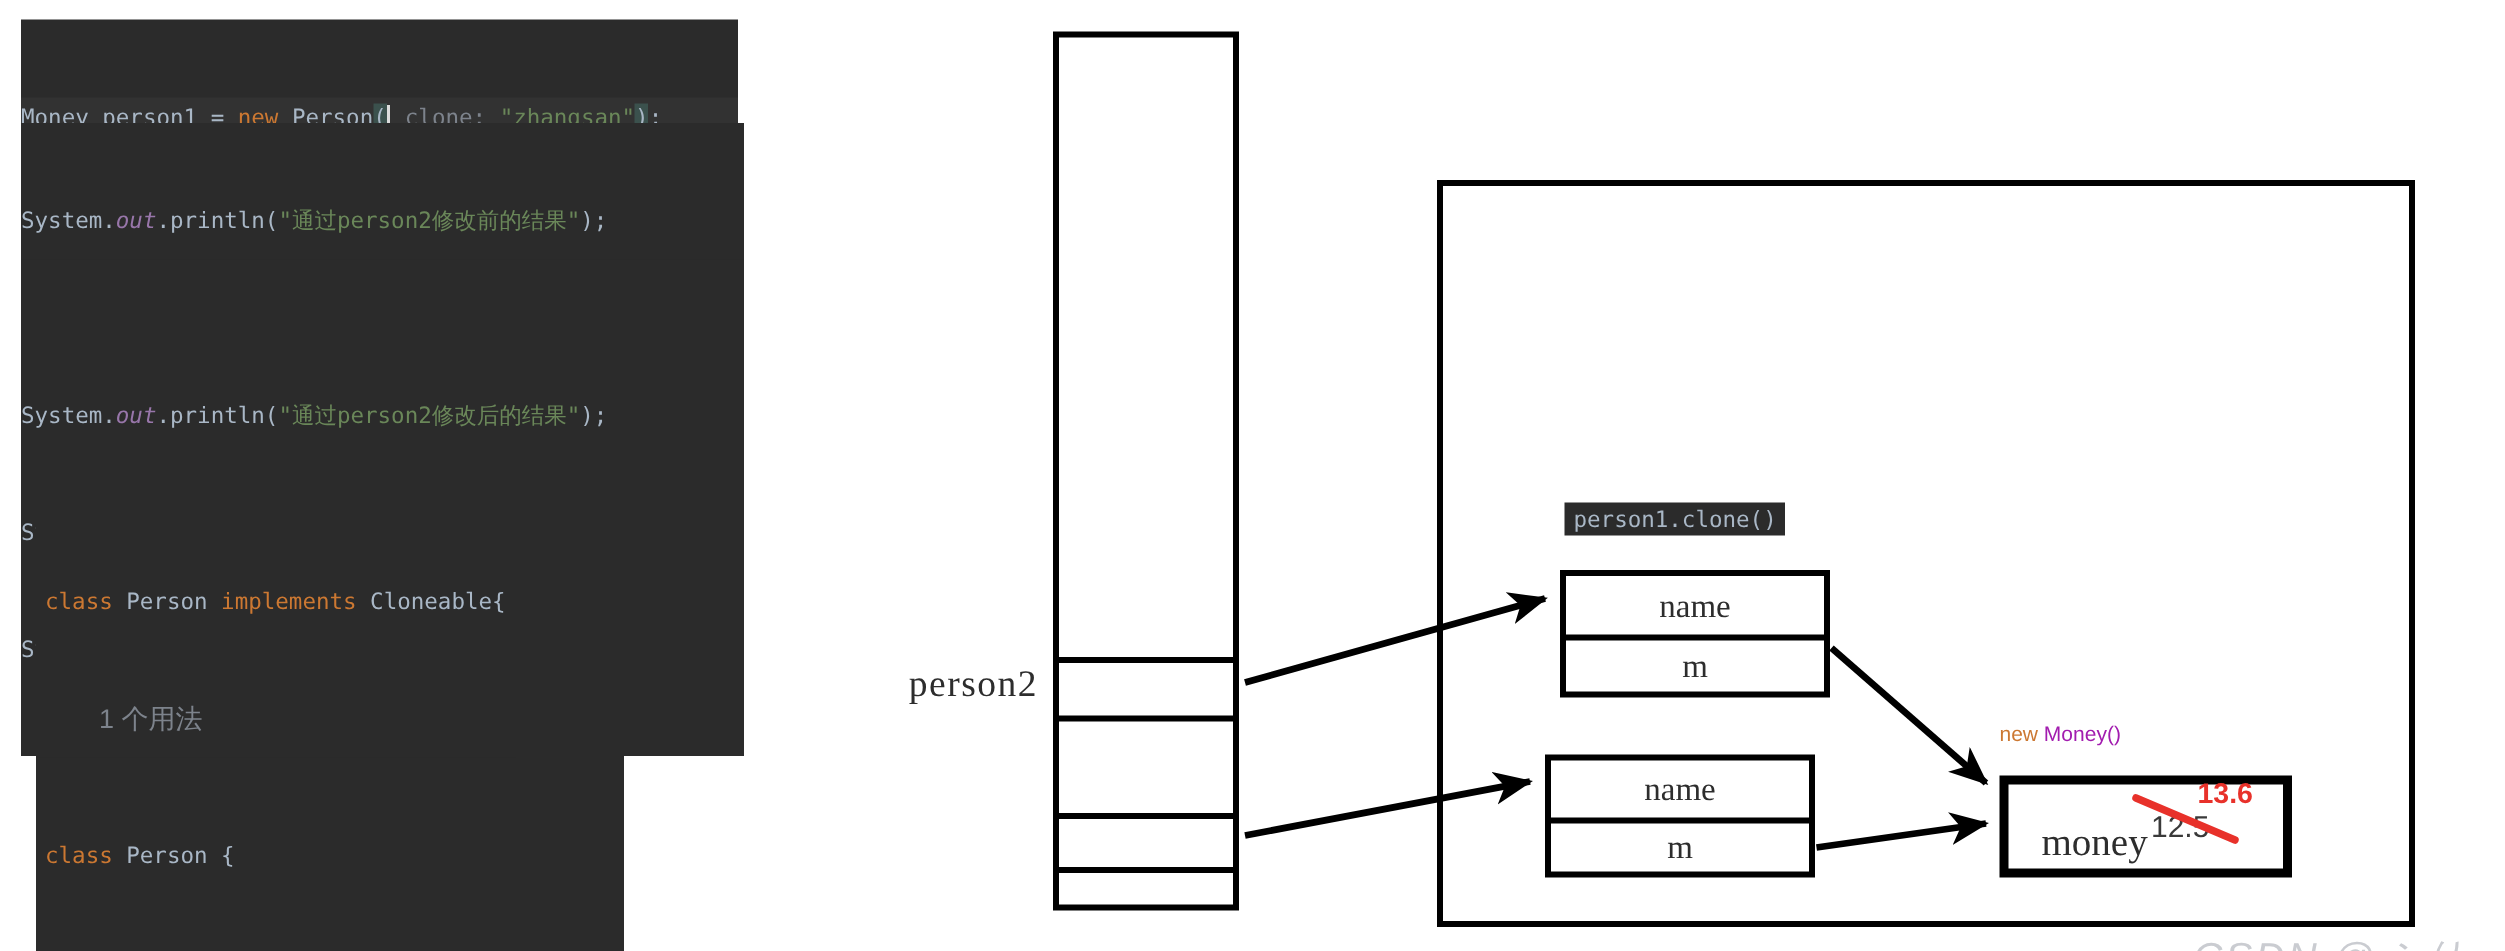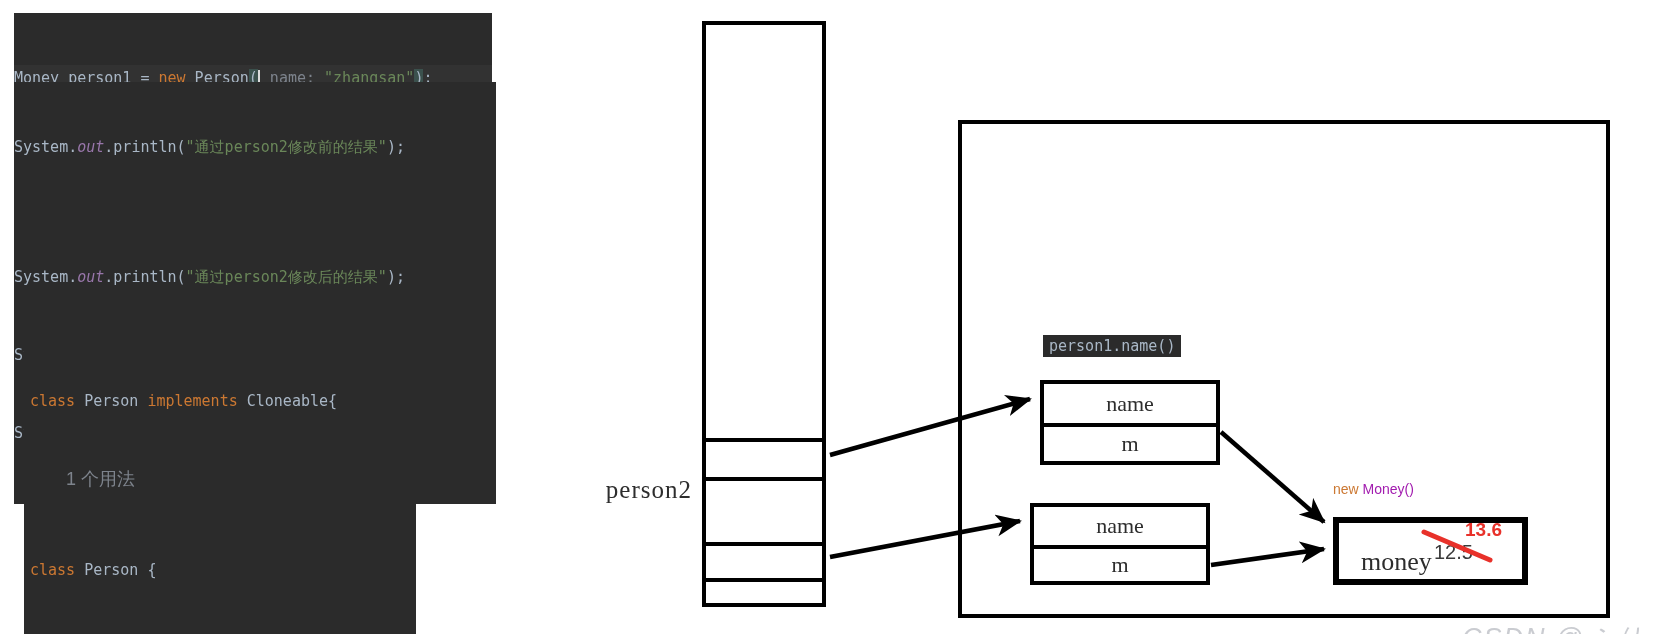--- a/index.html
+++ b/index.html
@@ -26,21 +26,21 @@
   .tok-brace{background:#3b514d;}
   .tok-pale{color:#a21caf;}
   .tok-caret{display:inline-block;width:2px;height:17px;background:#dcdcdc;vertical-align:text-bottom;margin:0 1px 0 0;}
 
   
   .stack-box{position:absolute;left:702px;top:21px;width:116px;height:578px;border:4px solid #000;background:#fff;}
   .stack-line{position:absolute;left:0;right:0;height:4px;background:#000;}
   .stack-label{
     position:absolute;width:152px;text-align:right;
     font-family:"Liberation Serif","DejaVu Serif",serif;
-    font-size:25px;color:#2d2d2d;letter-spacing:1px;margin-top:33px;
+    font-size:25px;color:#2d2d2d;letter-spacing:1px;
   }
   .heap-box{position:absolute;left:958px;top:120px;width:644px;height:490px;border:4px solid #000;background:transparent;}
   .chip{
     position:absolute;left:1043px;top:335px;background:#2b2b2b;color:#a9b7c6;
     font-family:"DejaVu Sans Mono","Liberation Mono",monospace;font-size:15px;
     padding:2px 6px;
   }
   .obj-box{position:absolute;border:4px solid #000;background:#fff;display:flex;flex-direction:column;}
   .obj-cell{
     display:flex;align-items:center;justify-content:center;
@@ -65,21 +65,21 @@
     color:#caccd1;letter-spacing:2px;text-shadow:1px 1px 0 #ffffff;
     font-family:"Liberation Sans",sans-serif;white-space:nowrap;margin-top:32px;
   }
 </style>
 </head>
 <body>
 
 <div class="page">
 
   <div class="code-block" style="left:14px;top:13px;width:478px;">
-    <div class="code-line caret-line"><span class="tok-plain">Money person1 = </span><span class="tok-kw">new</span><span class="tok-plain"> Person</span><span class="tok-brace">(</span><span class="tok-caret"></span><span class="tok-hint"> name: </span><span class="tok-str">"zhangsan"</span><span class="tok-brace">)</span><span class="tok-plain">;</span></div>
+    <div class="code-line caret-line"><span class="tok-plain">Money person1 = </span><span class="tok-kw">new</span><span class="tok-plain"> Person</span><span class="tok-brace">(</span><span class="tok-caret"></span><span class="tok-hint"> clone: </span><span class="tok-str">"zhangsan"</span><span class="tok-brace">)</span><span class="tok-plain">;</span></div>
     <div class="code-line"><span class="tok-plain">Person person2 = (Person) person1.clone();</span></div>
   </div>
 
   <div class="code-block" style="left:14px;top:82px;width:482px;">
     <div class="code-line"><span class="tok-plain">System.</span><span class="tok-static">out</span><span class="tok-plain">.println(</span><span class="tok-str">"通过person2修改前的结果"</span><span class="tok-plain">);</span></div>
     <div class="code-line"><span class="tok-plain">System.</span><span class="tok-static">out</span><span class="tok-plain">.println(person1.</span><span class="tok-field">m</span><span class="tok-plain">.</span><span class="tok-field">money</span><span class="tok-plain">);</span></div>
     <div class="code-line"><span class="tok-plain">System.</span><span class="tok-static">out</span><span class="tok-plain">.println(person2.</span><span class="tok-field">m</span><span class="tok-plain">.</span><span class="tok-field">money</span><span class="tok-plain">);</span></div>
   </div>
 
   <div class="code-block" style="left:14px;top:173px;width:482px;padding:1px 0;">
@@ -109,21 +109,21 @@
   <div class="stack-box">
     <div class="stack-line" style="top:413px;"></div>
     <div class="stack-line" style="top:452px;"></div>
     <div class="stack-line" style="top:517px;"></div>
     <div class="stack-line" style="top:553px;"></div>
   </div>
   <div class="stack-label" style="left:540px;top:443px;">person2</div>
 
   <div class="heap-box"></div>
 
-  <div class="chip">person1.name()</div>
+  <div class="chip">person1.clone()</div>
 
   <div class="obj-box clone-obj">
     <div class="obj-cell first">name</div>
     <div class="obj-cell second">m</div>
   </div>
 
   <div class="obj-box p1-obj">
     <div class="obj-cell first">name</div>
     <div class="obj-cell second">m</div>
   </div>

